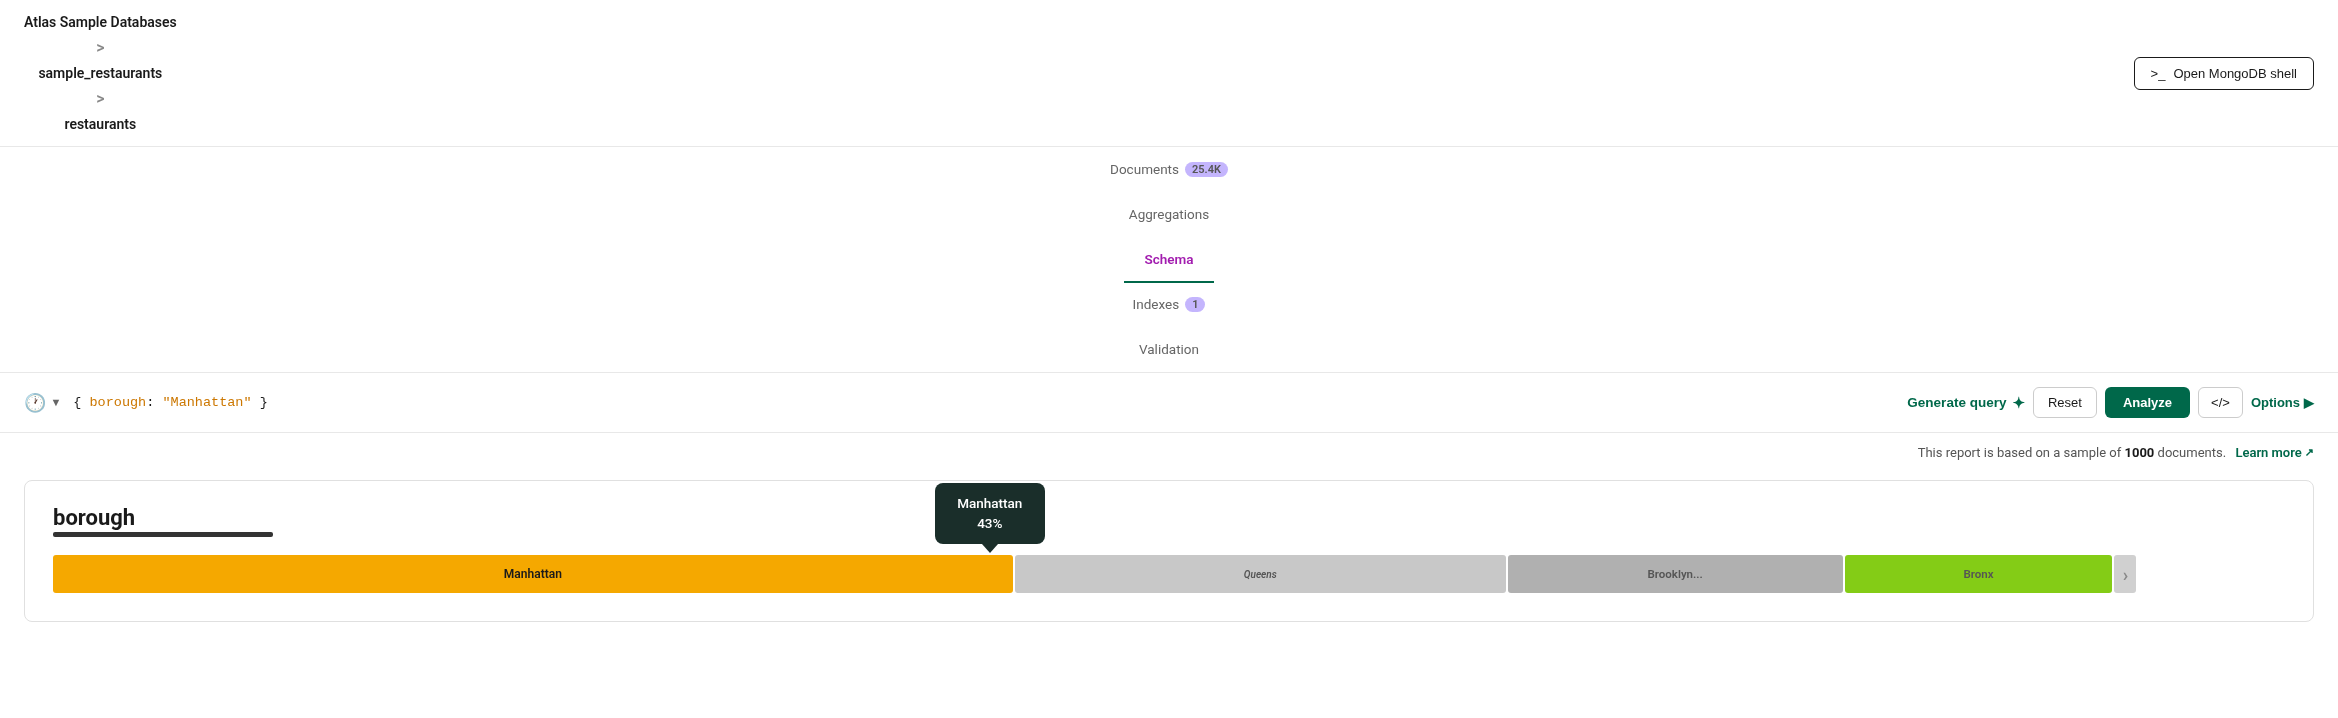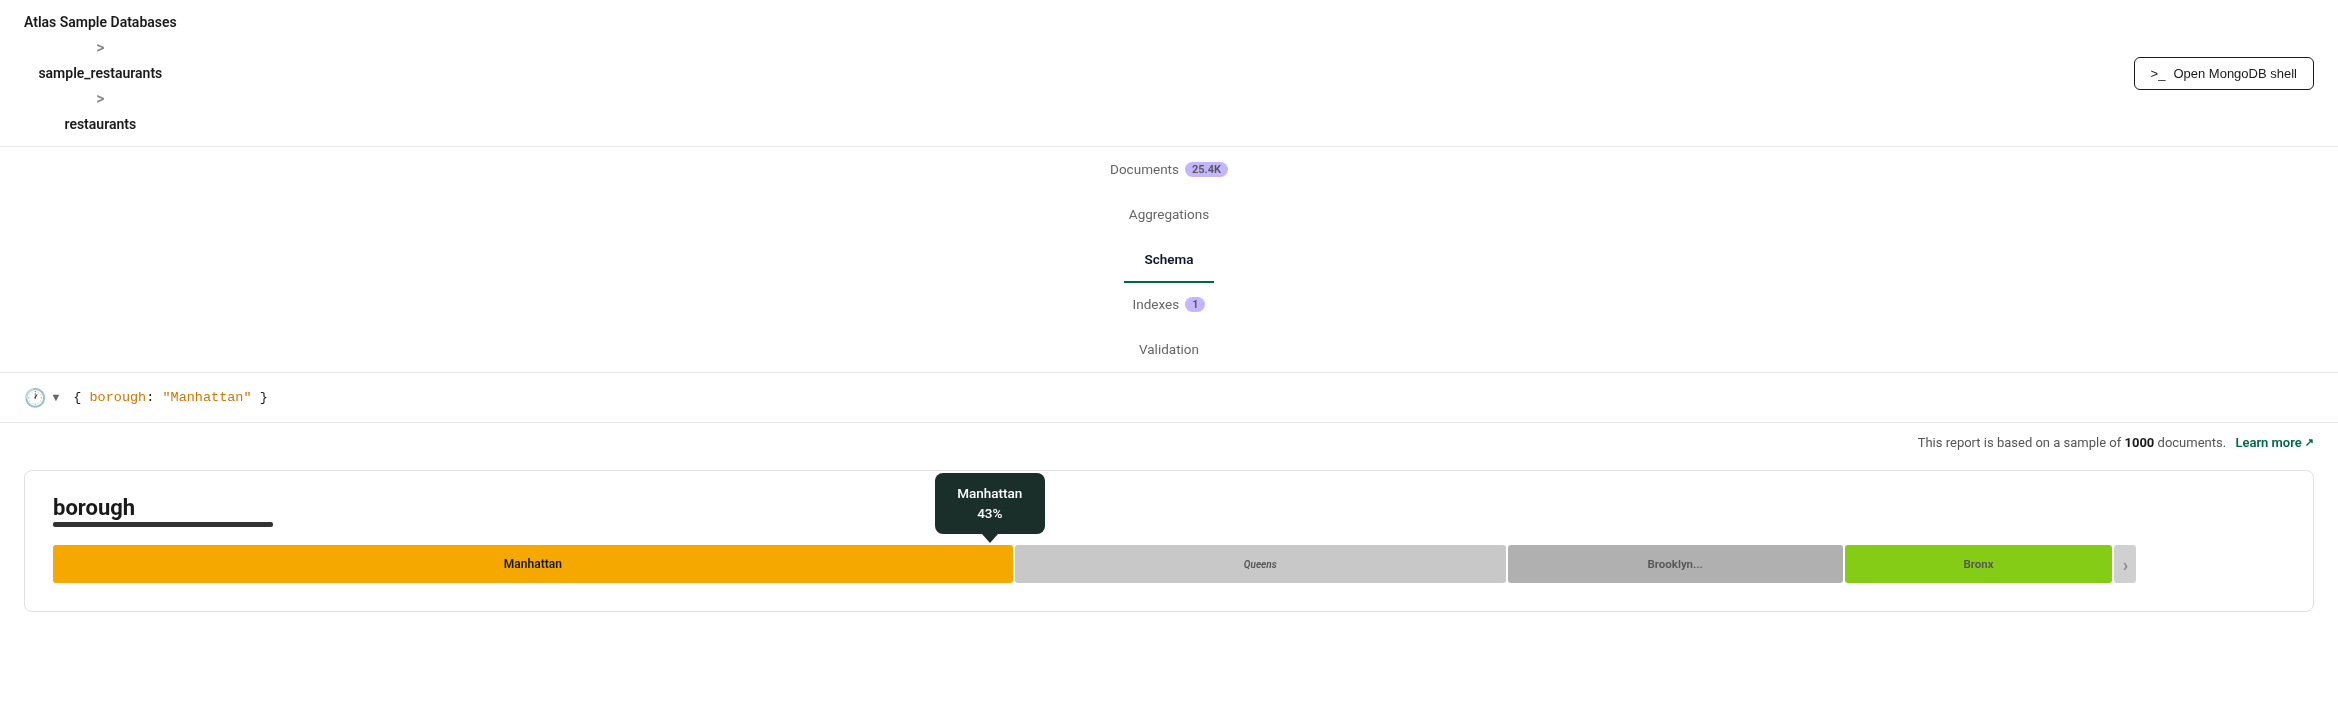--- a/index.html
+++ b/index.html
@@ -63,21 +63,21 @@
       gap: 6px;
       padding: 14px 20px;
       font-size: 13.5px;
       color: #666;
       cursor: pointer;
       border-bottom: 2.5px solid transparent;
       margin-bottom: -1px;
       white-space: nowrap;
     }
     .tab.active {
-      color: #0f172a;
+      color: #a21caf;
       border-bottom-color: #00684a;
       font-weight: 600;
     }
     .tab-badge {
       background: #c4b5fd;
       color: #555;
       border-radius: 10px;
       padding: 1px 7px;
       font-size: 11px;
       font-weight: 600;
@@ -316,20 +316,35 @@
 </div>
 
 <div class="query-bar">
   <div class="query-clock-btn">
     <span>🕐</span>
     <span style="font-size:11px;color:#666;">▼</span>
   </div>
   <div class="query-input">
     <span>{ </span><span class="key">borough</span><span>: </span><span class="val">"Manhattan"</span><span> }</span>
   </div>
+  <div class="query-actions">
+    <button class="generate-query-btn">
+      <span>Generate query</span>
+      <span class="sparkle">✦</span>
+    </button>
+    <button class="reset-btn">Reset</button>
+    <button class="analyze-btn">Analyze</button>
+    <button class="code-btn">
+      <span>&lt;/&gt;</span>
+    </button>
+    <button class="options-btn">
+      <span>Options</span>
+      <span>▶</span>
+    </button>
+  </div>
 </div>
 
 <div class="sample-info">
   <span>
     <span>This report is based on a sample of</span>
     <strong>1000</strong>
     <span>documents.</span>
     <a class="learn-more" href="#">
       <span>Learn more</span>
       <span style="font-size:11px;">↗</span>

